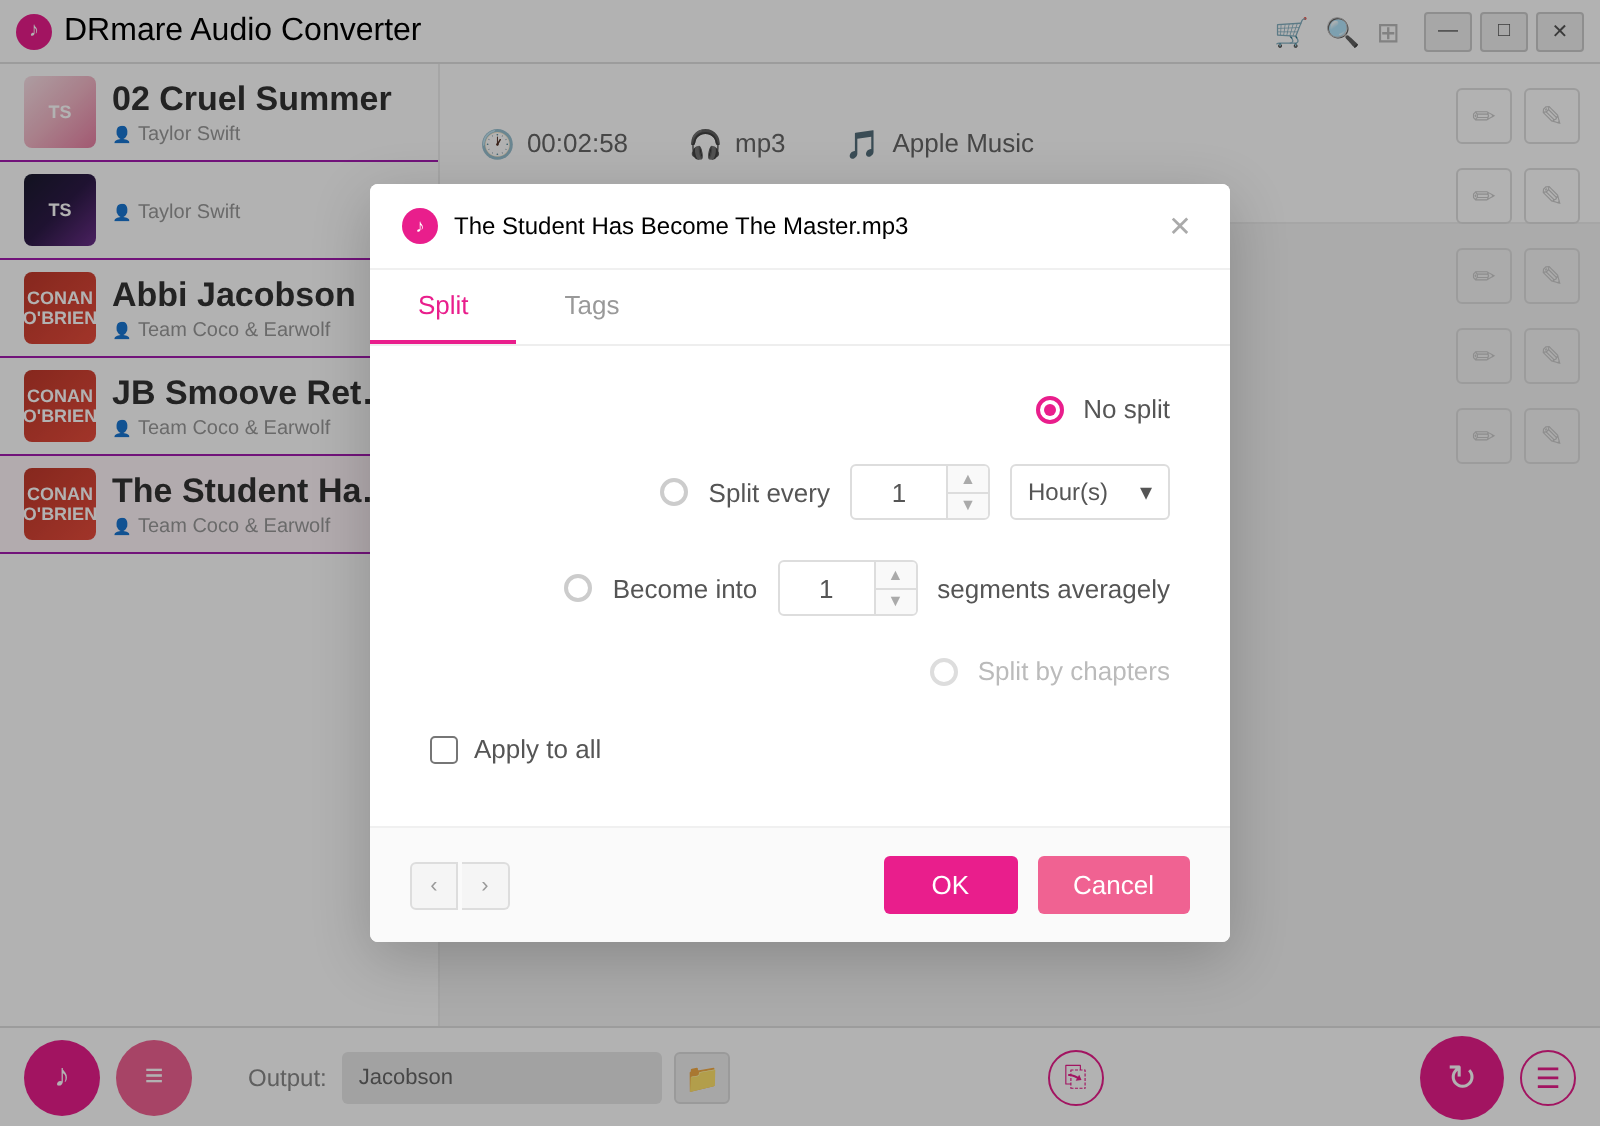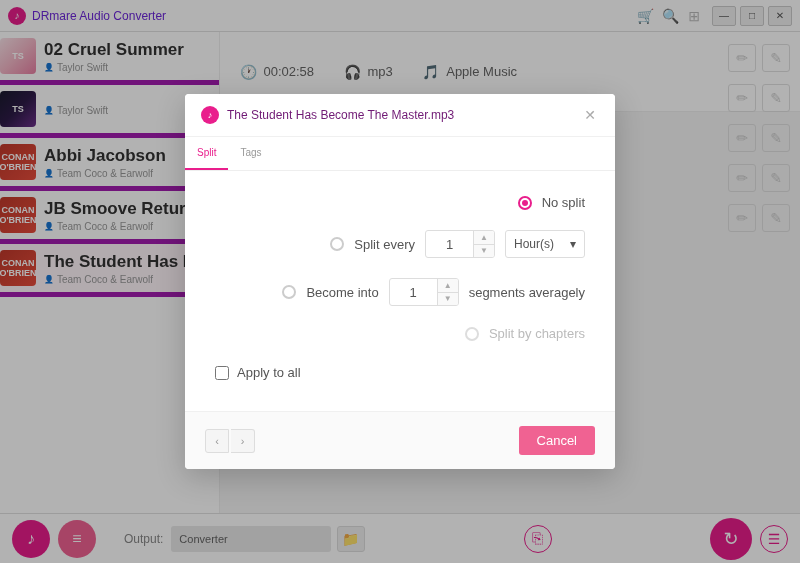--- a/index.html
+++ b/index.html
@@ -23,22 +23,22 @@
     }
     #title-bar .app-icon {
       width: 18px; height: 18px;
       background: #e91e8c;
       border-radius: 50%;
       display: flex; align-items: center; justify-content: center;
       margin-right: 6px;
       color: white; font-size: 10px;
     }
     #title-bar .app-title {
-      font-size: 12px;
-      color: #6d28d9;
+      font-size: 16px;
+      color: #000000;
       flex: 1;
     }
     #title-bar .win-controls {
       display: flex; gap: 4px;
     }
     #title-bar .win-btn {
       width: 24px; height: 20px;
       background: #f0f0f0;
       border: 1px solid #ccc;
       border-radius: 2px;
@@ -66,23 +66,23 @@
     #left-panel {
       width: 220px;
       background: #fff;
       border-right: 1px solid #eee;
       overflow-y: auto;
     }
 
     .track-item {
       display: flex;
       align-items: center;
-      padding: 6px 0;
-      cursor: pointer;
-      border-bottom: 5px solid #a21caf;
+      padding: 6px 12px;
+      cursor: pointer;
+      border-bottom: 1px solid #a21caf;
     }
     .track-item.active { background: #fff5fa; }
 
     .track-thumb {
       width: 36px; height: 36px;
       border-radius: 4px;
       margin-right: 8px;
       flex-shrink: 0;
       background: #ddd;
       overflow: hidden;
@@ -226,37 +226,37 @@
       background: #e91e8c;
       border-radius: 50%;
       display: flex; align-items: center; justify-content: center;
       color: white; font-size: 9px;
       margin-right: 8px;
       flex-shrink: 0;
     }
     .modal-title {
       flex: 1;
       font-size: 12px;
-      color: #701a75;
+      color: #000000;
     }
     .modal-close {
       width: 18px; height: 18px;
       display: flex; align-items: center; justify-content: center;
       color: #aaa; font-size: 14px; cursor: pointer;
     }
 
     
     #modal-tabs {
       display: flex;
       border-bottom: 1px solid #eee;
       background: #fff;
     }
     .modal-tab {
-      padding: 10px 12px;
-      font-size: 10px;
+      padding: 10px 24px;
+      font-size: 13px;
       color: #999;
       cursor: pointer;
       border-bottom: 2px solid transparent;
     }
     .modal-tab.active {
       color: #e91e8c;
       border-bottom-color: #e91e8c;
     }
 
     
@@ -518,21 +518,21 @@
 
 <div id="bottom-bar">
   <div class="bottom-btn">
     <span>♪</span>
   </div>
   <div class="bottom-btn secondary">
     <span>≡</span>
   </div>
   <span class="output-label">Output:</span>
   <div class="output-path">
-    <span>Converter</span>
+    <span>Jacobson</span>
   </div>
   <div class="folder-btn">
     <span>📁</span>
   </div>
   <div class="history-btn" style="margin-left:auto;">
     <span>⎘</span>
   </div>
   <div class="convert-btn">
     <span>↻</span>
   </div>
@@ -605,17 +605,18 @@
         <span class="checkbox-label">Apply to all</span>
       </div>
     </div>
 
     <div id="modal-footer">
       <div class="nav-btns">
         <div class="nav-btn">‹</div>
         <div class="nav-btn">›</div>
       </div>
       <div class="modal-footer-btns">
+        <button class="btn-ok">OK</button>
         <button class="btn-cancel">Cancel</button>
       </div>
     </div>
   </div>
 </div>
 
 </body></html>

